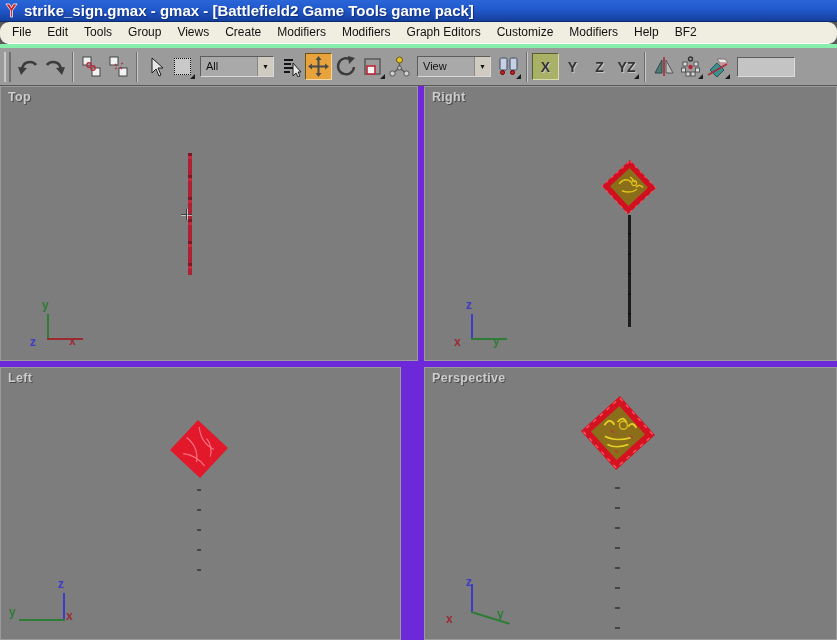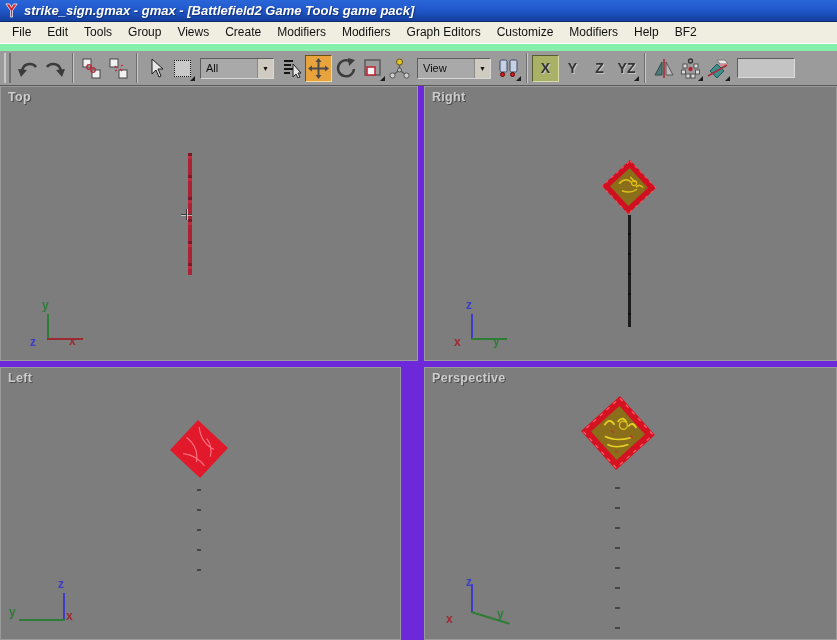--- a/index.html
+++ b/index.html
@@ -6,33 +6,33 @@
   html,body { width:837px; height:640px; overflow:hidden; }
   body { font-family:"Liberation Sans", sans-serif; background:#585858; }
   #window { position:relative; width:837px; height:640px; }
 
   
   .titlebar {
     height:22px; display:flex; align-items:center; gap:5px; padding:0 4px;
     background:linear-gradient(180deg,#2a66d8 0%,#2159cc 45%,#153f9e 100%);
     border-bottom:1px solid #0a2a6a;
   }
-  .titlebar .title { color:#ffffff; font-weight:bold; font-size:13px; text-shadow:1px 1px 1px #10307a; white-space:nowrap;font-style:italic; }
+  .titlebar .title { color:#ffffff; font-weight:bold; font-size:15px; text-shadow:1px 1px 1px #10307a; white-space:nowrap; }
   .app-icon { width:15px; height:15px; flex:0 0 auto; }
 
   
   .menubar {
     height:22px; background:#f0ede1; display:flex; align-items:center;
-    padding-left:4px; border-bottom:1px solid #ffffff;
+    padding-left:4px; border-bottom:1px solid #ffffff;border-radius:9px;
   }
   .menu-item { font-size:12px; color:#111; padding:0 8px; line-height:21px; cursor:default; white-space:nowrap; }
 
   
   .toolbar {
-    height:41px; background:#9b9b9b; border-top:7px solid #86efac;
+    height:41px; background:#9b9b9b; border-top:4px solid #86efac;
     display:flex; align-items:center; padding:0 3px; overflow:hidden;
   }
   .grip { width:7px; height:30px; margin:0 3px 0 1px;
     border-left:2px solid #c9c9c9; border-right:2px solid #6e6e6e; }
   .tsep { width:2px; height:30px; margin:0 4px;
     border-left:1px solid #6e6e6e; border-right:1px solid #c9c9c9; }
   .tbtn {
     width:27px; height:27px; display:flex; align-items:center; justify-content:center;
     position:relative; flex:0 0 auto;
   }

